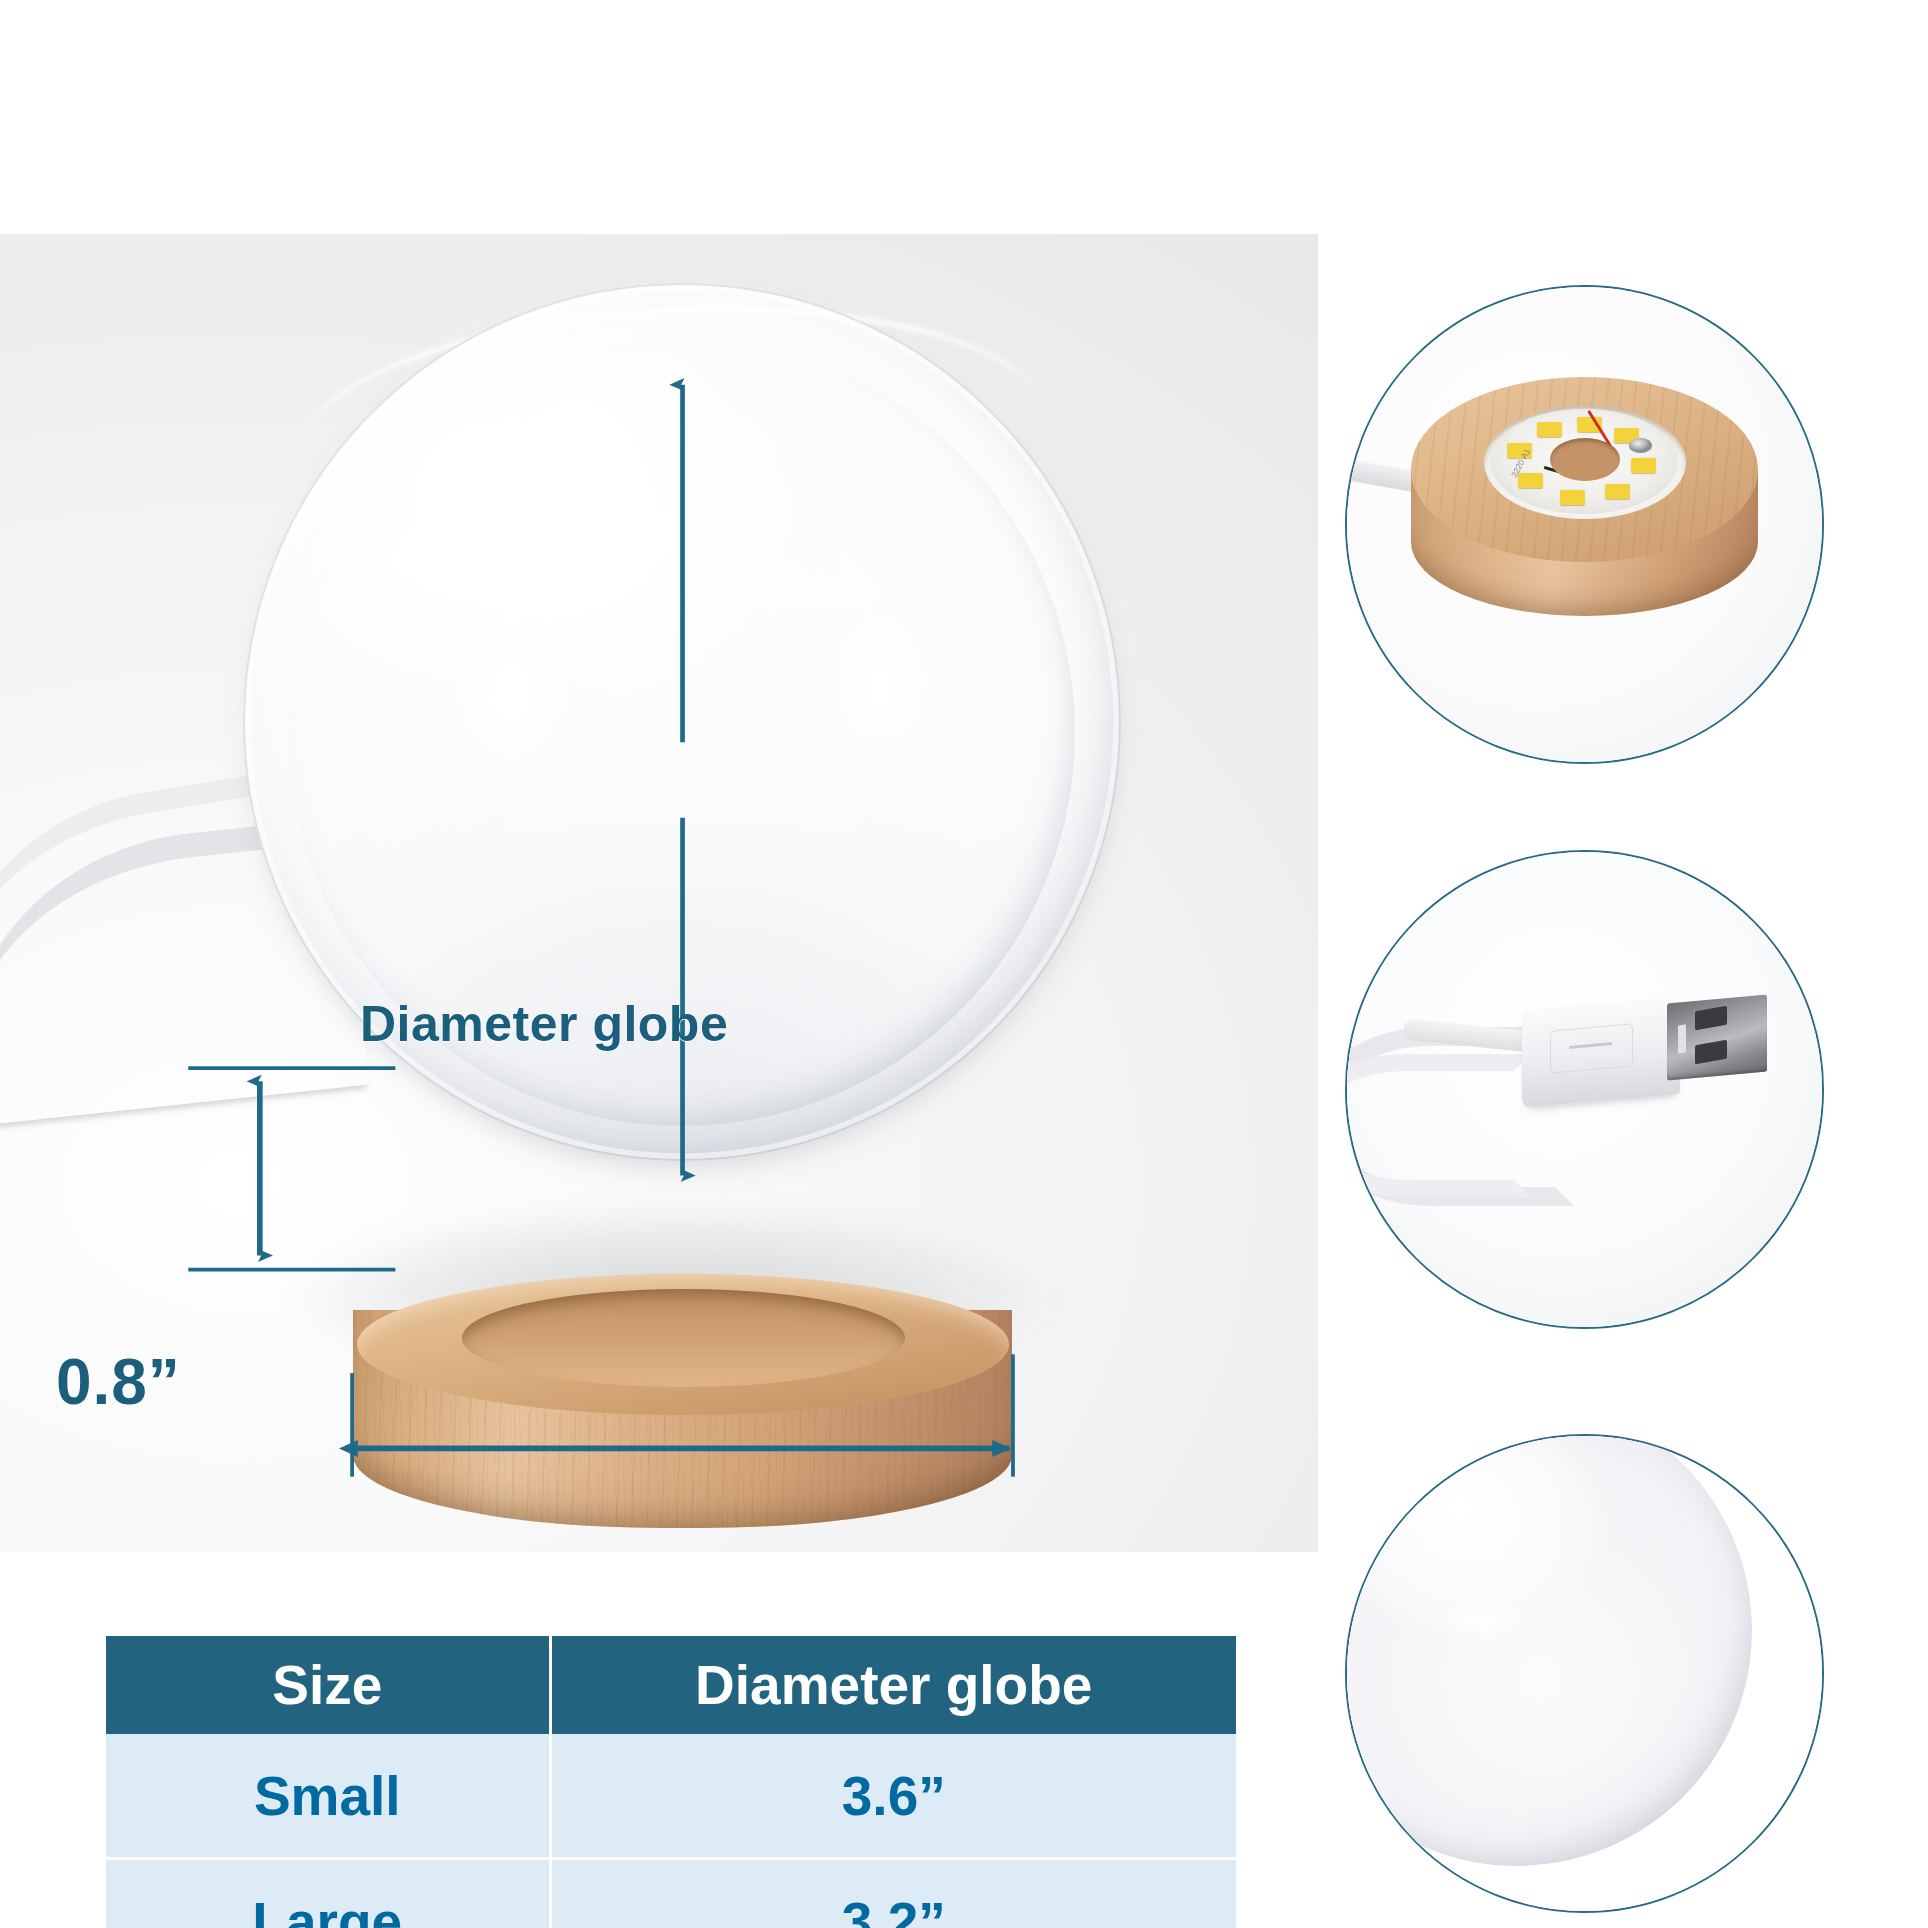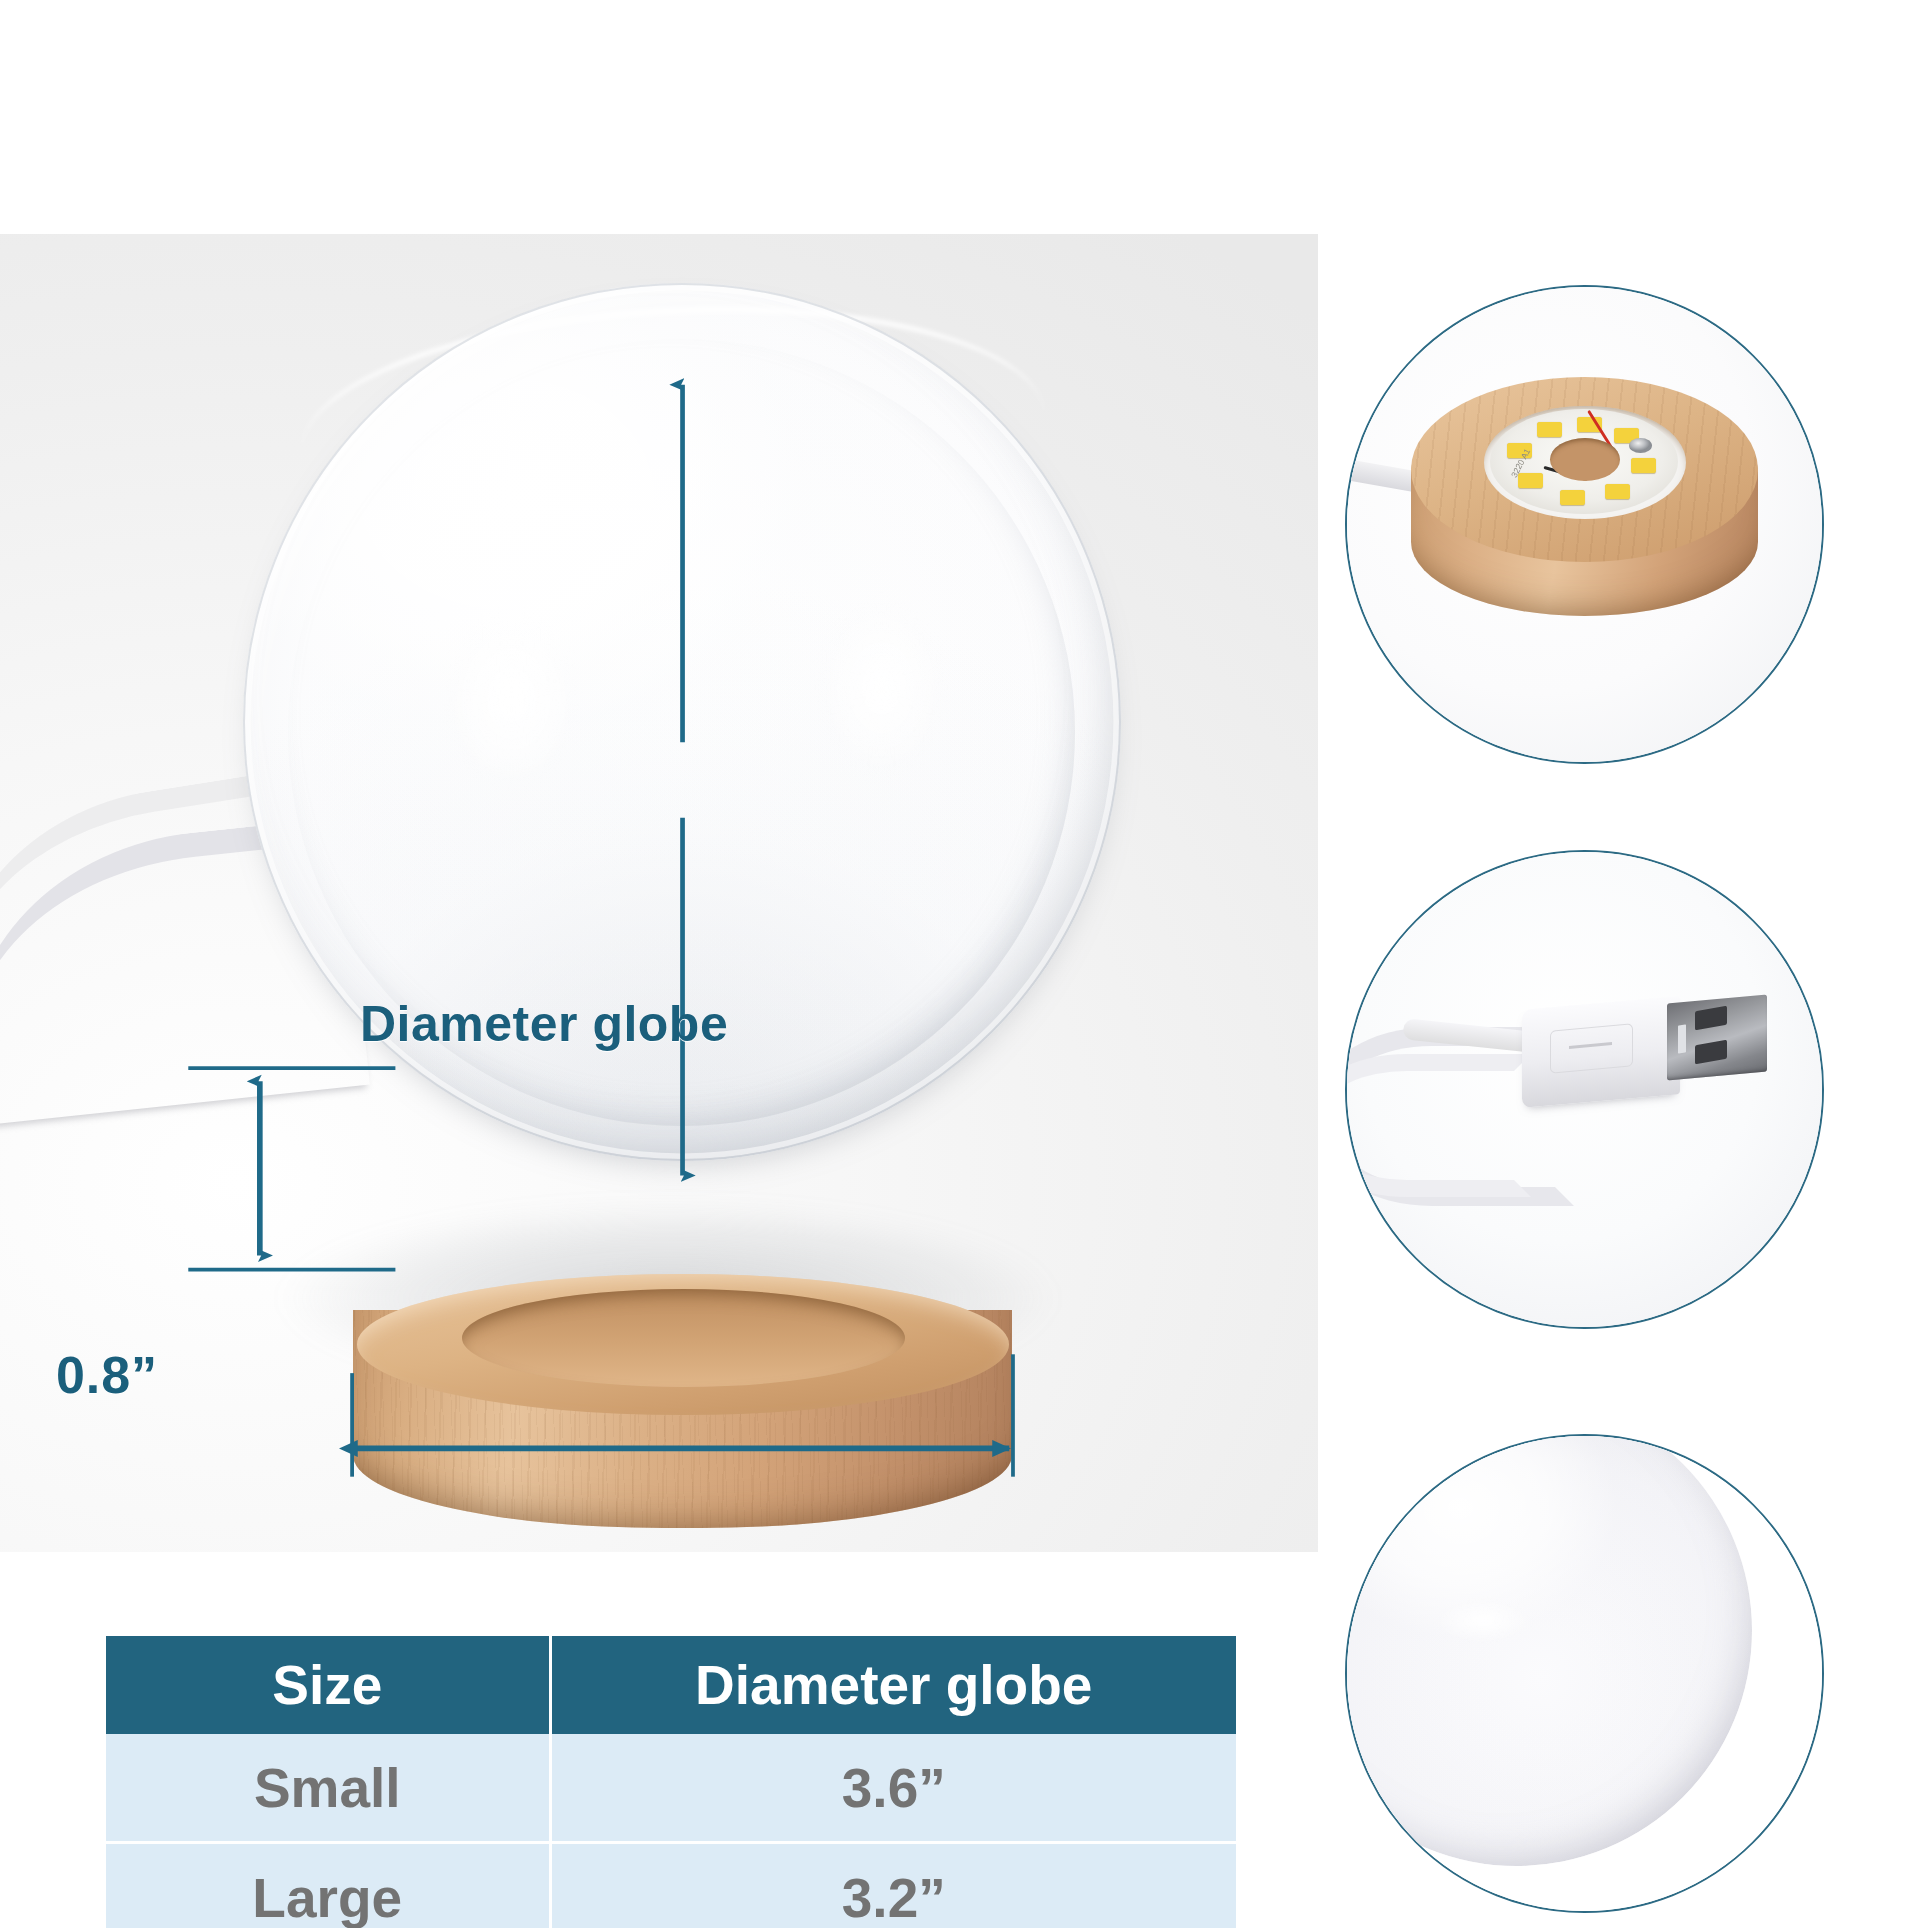--- a/index.html
+++ b/index.html
@@ -220,21 +220,21 @@
   #diameter-label {
     left: 360px;
     top: 761px;
     font-size: 50px;
     letter-spacing: 0.5px;
     text-shadow: 0 0.9px 0 rgba(255,255,255,0.9);
   }
   #label-08 {
     left: 56px;
     top: 1111px;
-    font-size: 52px;
+    font-size: 64px;
     letter-spacing: 0.9px;
     text-shadow: 0 0.9px 0 rgba(255,255,255,0.9);
   }
 
   
   .detail-circle {
     position: absolute;
     width: 475px;
     height: 475px;
     border-radius: 50%;
@@ -450,25 +450,25 @@
     color: #ffffff;
     font-size: 55px;
     font-weight: bold;
     height: 98px;
     padding: 0;
     border-right: 3.8px solid #ffffff;
   }
   .size-table thead th:last-child { border-right: 0; }
   .size-table tbody td {
     background: #dcebf6;
-    color: #737373;
+    color: #0369a1;
     font-size: 55px;
     font-weight: bold;
     height: 99px;
-    padding: 4px;
+    padding: 12px;
     border-right: 3.8px solid #ffffff;
     border-bottom: 3.8px solid #ffffff;
   }
   .size-table tbody td:last-child { border-right: 0; }
   .size-table tbody tr:last-child td { border-bottom: 0; }
   .col-size { width: 444px; }
   .col-diam { width: 686px; }
 </style>
 </head>
 <body>

